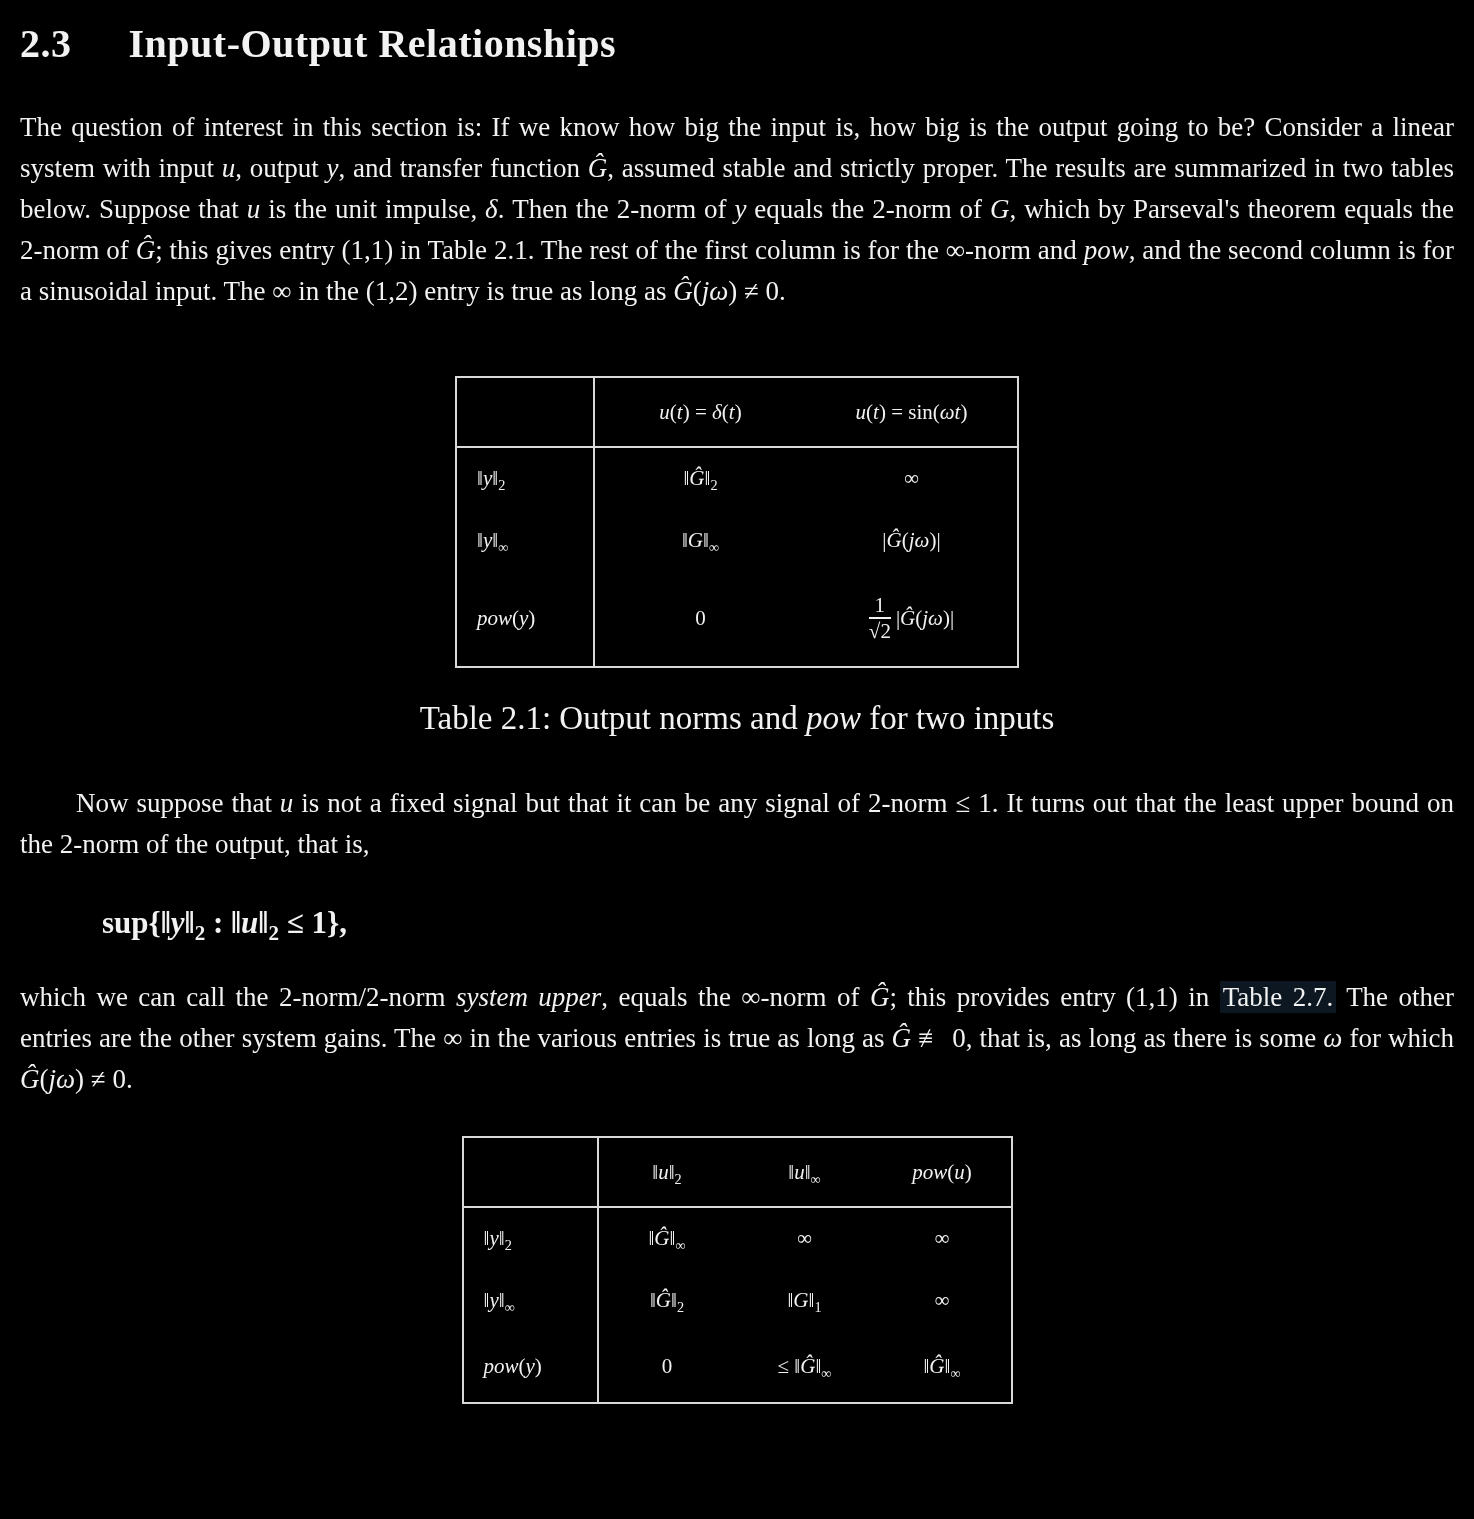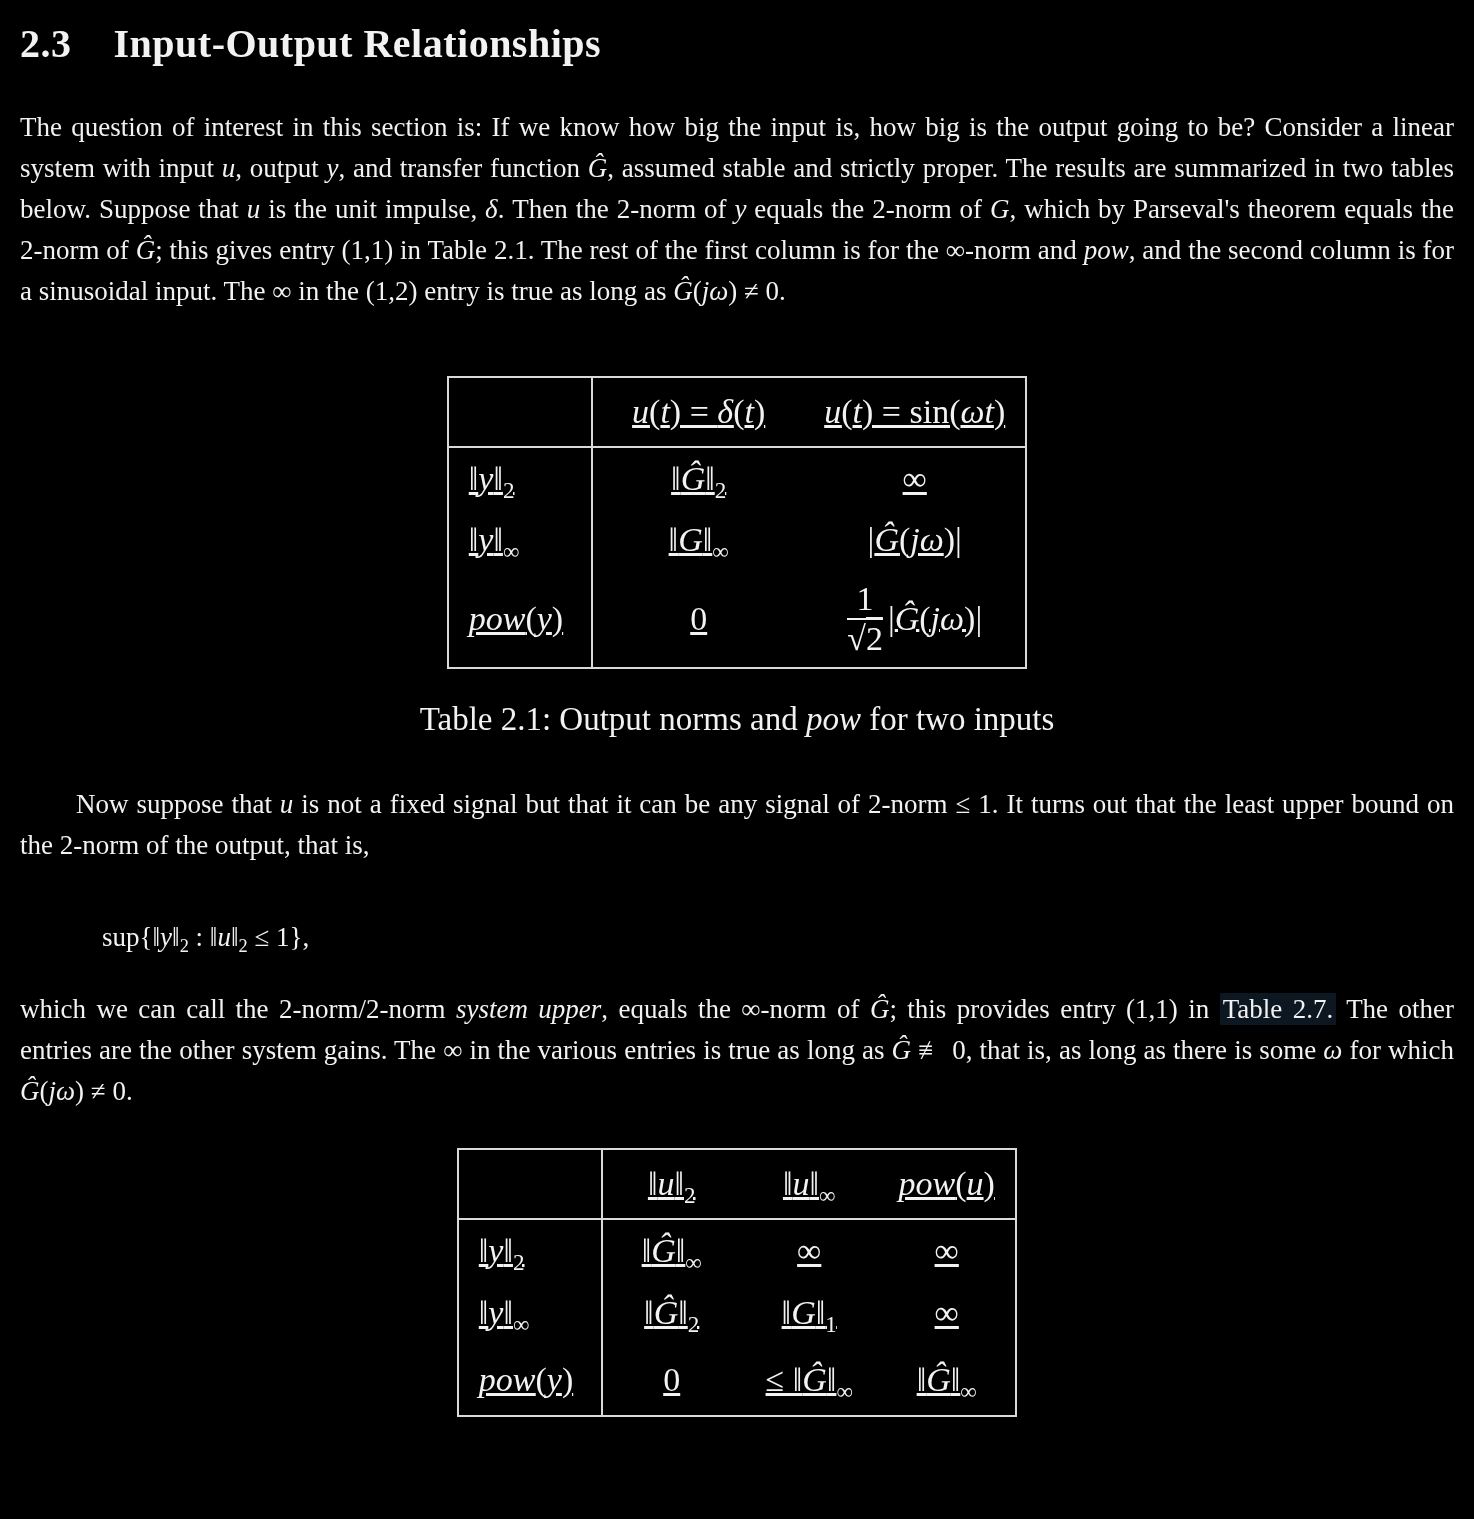--- a/index.html
+++ b/index.html
@@ -21,54 +21,54 @@
     height:1519px;
     overflow:hidden;
     padding:14px 20px 0 20px;
   }
   .section-heading{
     font-size:40px;
     font-weight:bold;
     margin:6px 0 0 0;
     letter-spacing:0.5px;
   }
-  .section-heading .sec-num{margin-right:42px;}
+  .section-heading .sec-num{margin-right:57px;}
   .body-text{
     font-size:27px;
     line-height:41px;
     text-align:justify;
     margin:0;
     width:1434px;
   }
   .p1{margin-top:40px;}
   .p2{margin-top:46px;text-indent:56px;}
   .p3{margin-top:36px;}
   .equation{
-    font-size:27px;
-    margin:56px 0 0 82px;
+    font-size:31px;
+    margin:40px 0 0 82px;
+    font-weight:bold;
   }
   i{font-style:italic;}
   sub{font-size:68%;line-height:0;}
   .tbl-link{
     background:var(--link_highlight_bg);
     padding:1px 3px;
     border-radius:1px;
   }
   .table-wrap{
     width:100%;
     display:flex;
     justify-content:center;
   }
   .t1{margin-top:64px;}
   .t2{margin-top:36px;}
   table.math-table{
     border-collapse:collapse;
     border:2px solid var(--table_border);
-    font-size:34px;
-    text-decoration:underline;
+    font-size:21px;
   }
   table.math-table td{
     text-align:center;
     vertical-align:middle;
     padding:10px 14px;
   }
   table.math-table tr.head td{
     border-bottom:2px solid var(--table_border);
     height:70px;
     padding:10px 20px;

